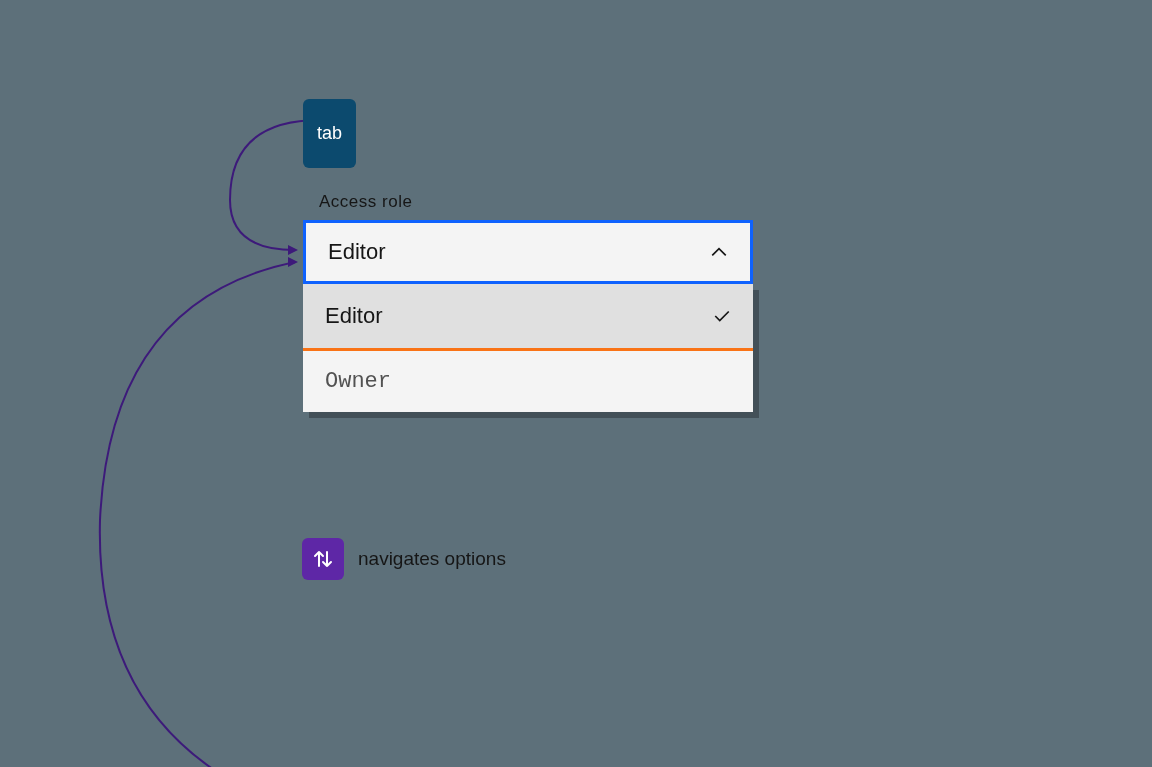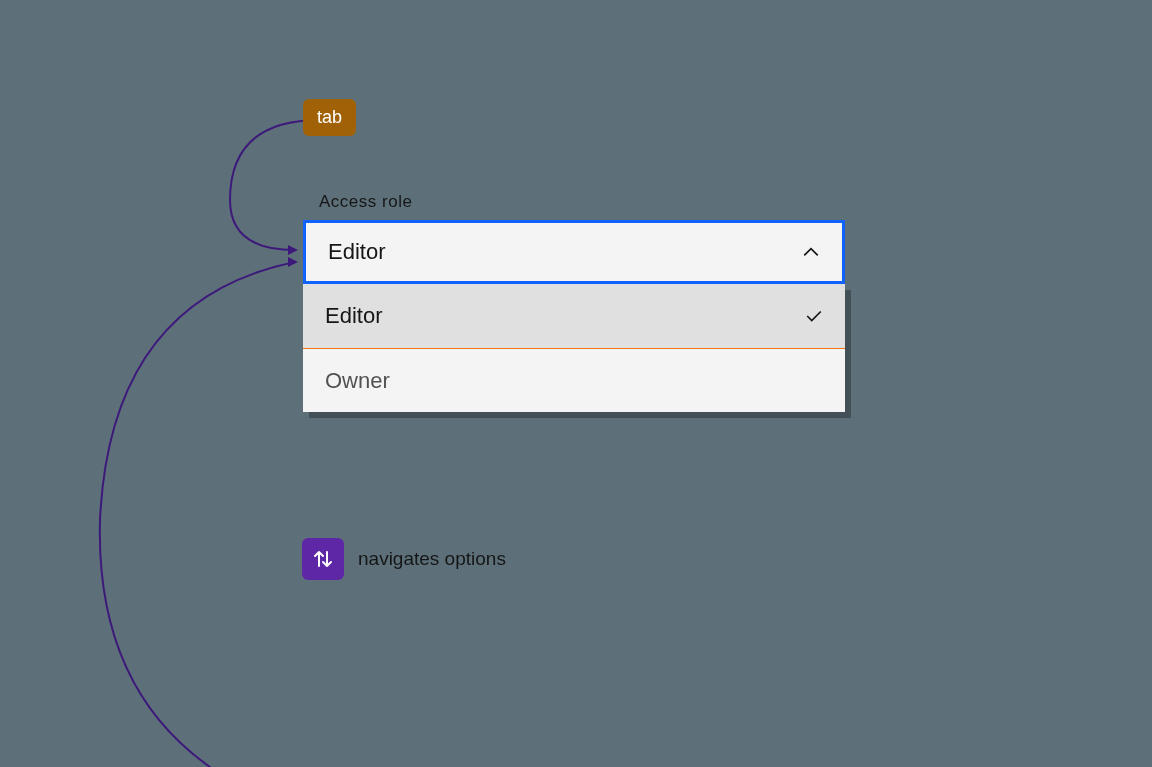--- a/index.html
+++ b/index.html
@@ -8,40 +8,40 @@
       height: 767px;
       background: #5d707a;
       font-family: -apple-system, BlinkMacSystemFont, "Segoe UI", Helvetica, Arial, sans-serif;
       position: relative;
       overflow: hidden;
     }
     .tab-badge {
       position: absolute;
       left: 303px;
       top: 99px;
-      background: #a16207;
+      background: #0c4a6e;
       color: #fff;
-      padding: 8px 14px;
+      padding: 24px 14px;
       border-radius: 6px;
       font-size: 18px;
       font-weight: 400;
     }
     .field-label {
       position: absolute;
       left: 319px;
       top: 192px;
       color: #161616;
       font-size: 17px;
       letter-spacing: 0.5px;
     }
     .dropdown {
       position: absolute;
       left: 303px;
       top: 220px;
-      width: 542px;
+      width: 450px;
     }
     .dropdown-trigger {
       display: flex;
       align-items: center;
       justify-content: space-between;
       height: 64px;
       padding: 0 22px;
       background: #f4f4f4;
       border: 3px solid #0f62fe;
       font-size: 22px;
@@ -64,21 +64,22 @@
       padding: 0 22px;
       font-size: 22px;
       color: #525252;
       cursor: pointer;
     }
     .menu-item.selected {
       background: #e0e0e0;
       color: #161616;
     }
     .menu-item + .menu-item {
-      border-top: 1px solid #f97316;
+      border-top: 3px solid #f97316;
+      font-family: Liberation Mono, monospace;
     }
     .checkmark {
       width: 18px;
       height: 18px;
     }
     .key-hint {
       position: absolute;
       left: 302px;
       top: 538px;
       display: flex;

